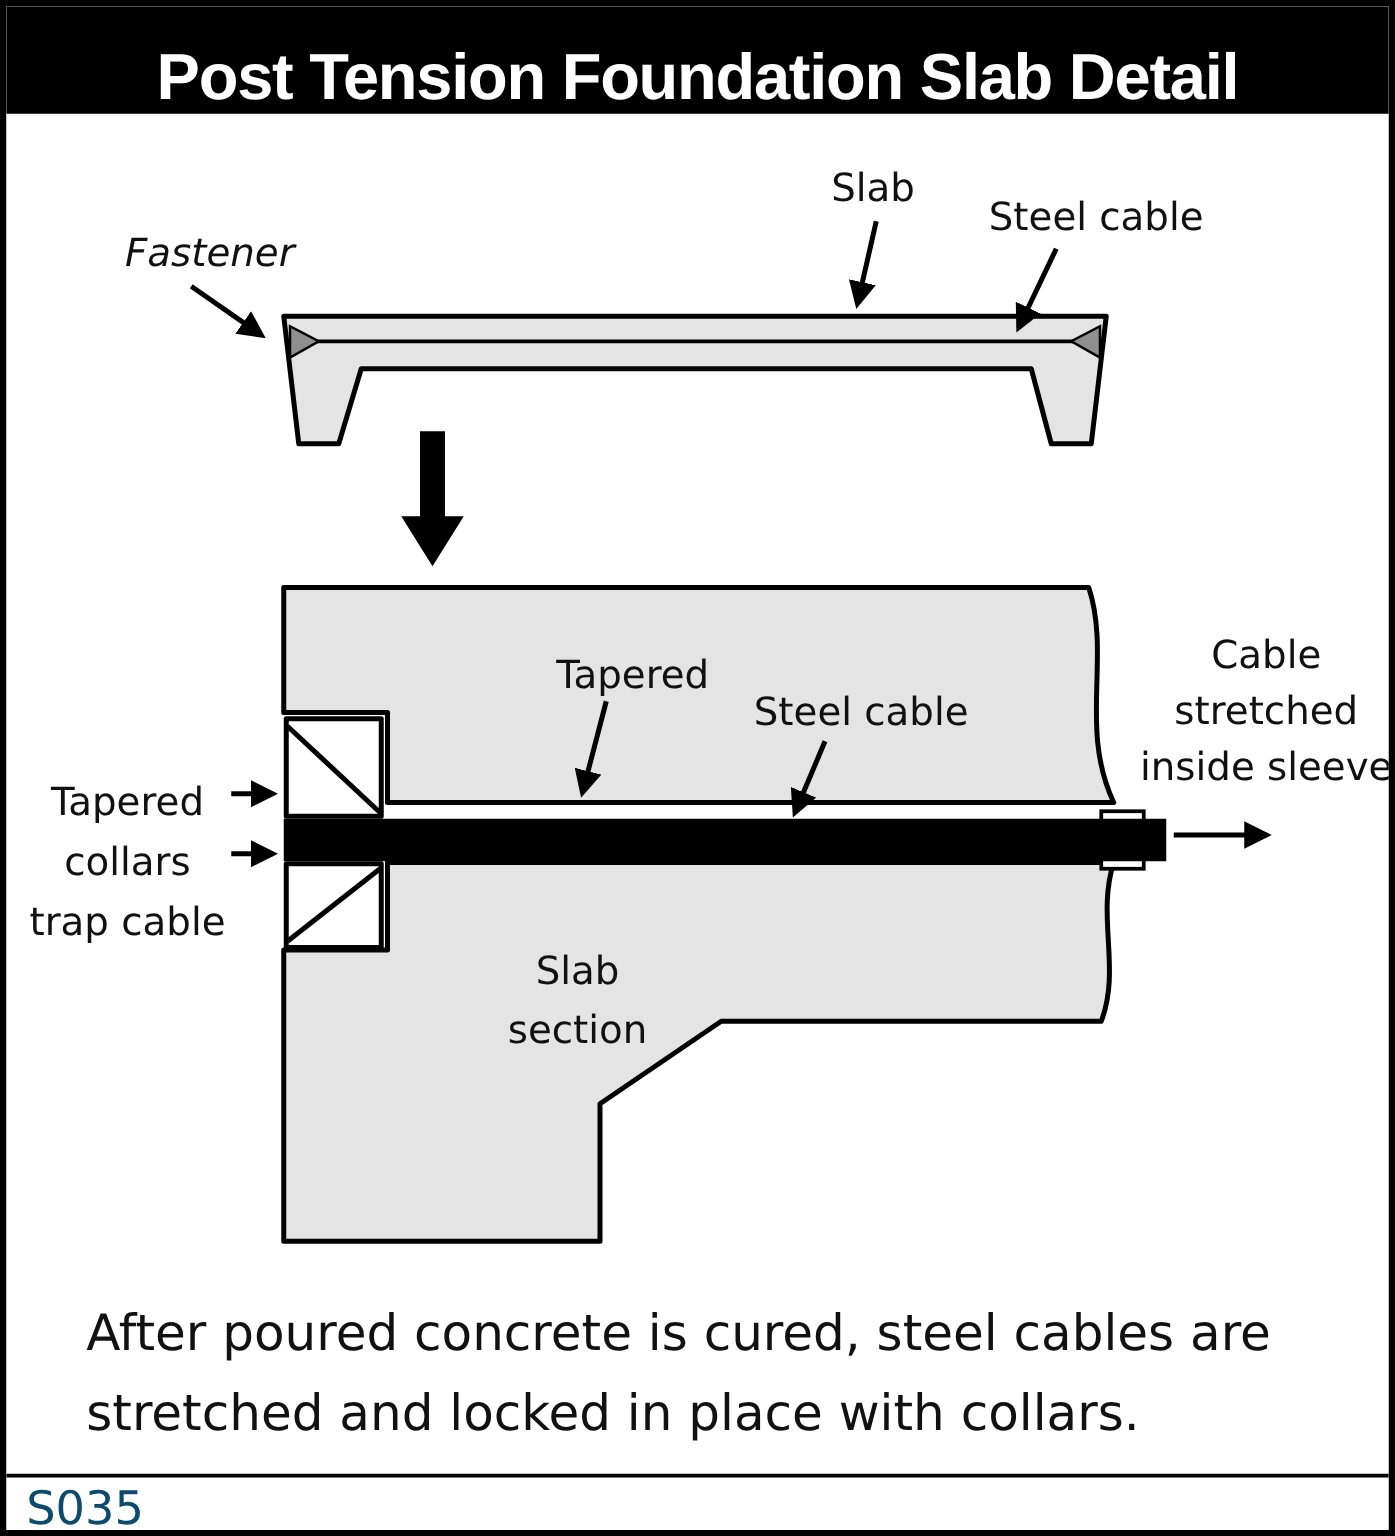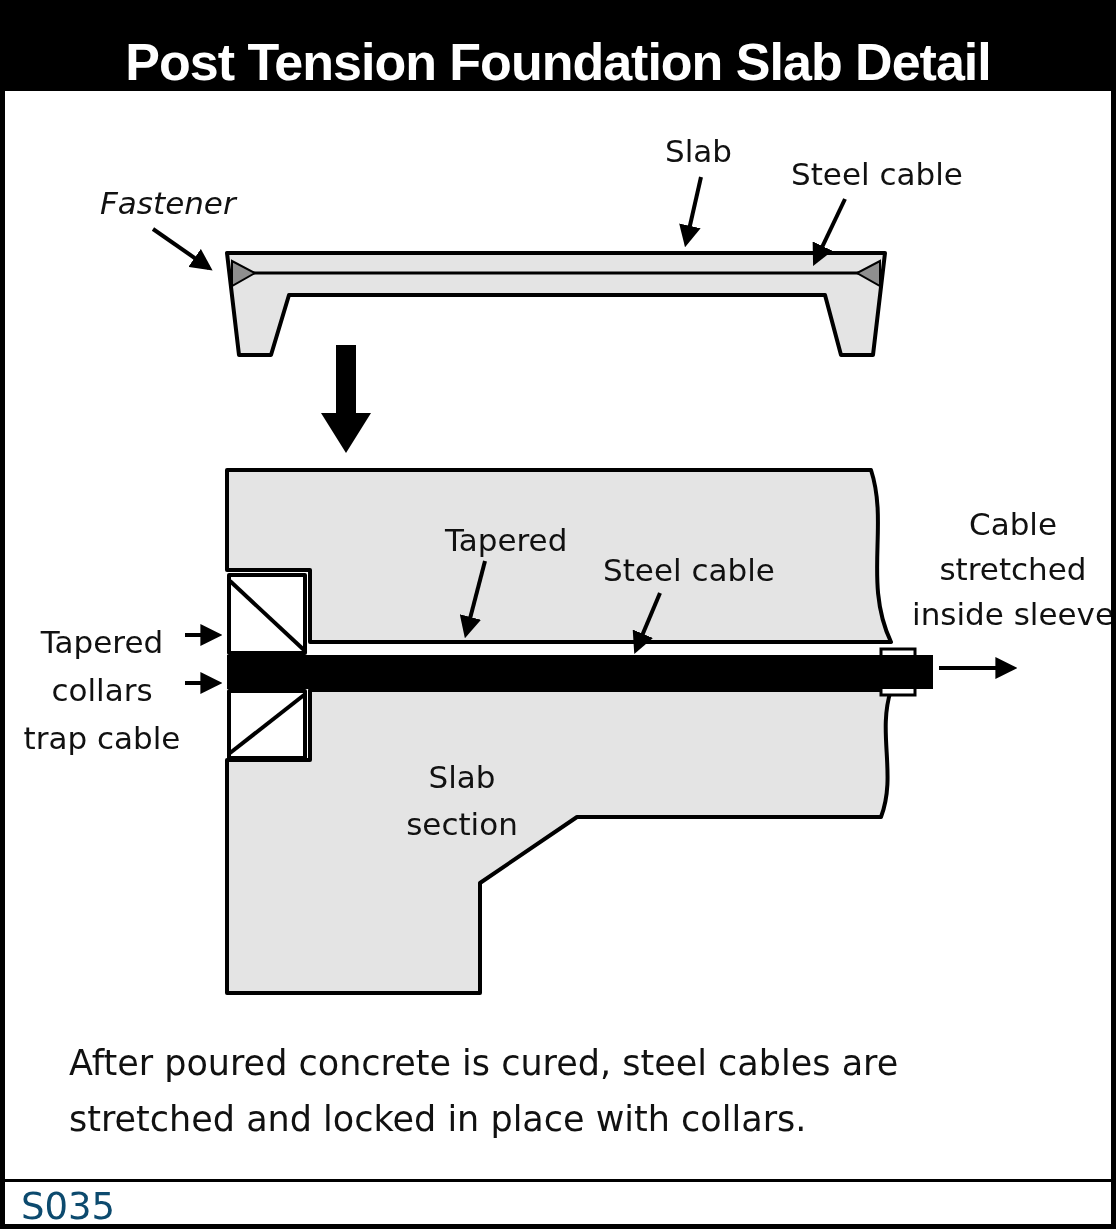--- a/index.html
+++ b/index.html
@@ -32,21 +32,21 @@
   .lbl-fastener{left:95px;top:176px;font-style:italic;}
   .lbl-slab{left:660px;top:124px;}
   .lbl-steel-cable-top{left:786px;top:147px;}
   .lbl-sleeve{left:440px;top:513px;}
   .lbl-steel-cable-bottom{left:598px;top:543px;}
   .lbl-cable-stretched{left:876px;top:497px;width:232px;text-align:center;line-height:1.45;padding-left:16px;}
   .lbl-tapered-collars{left:4px;top:581px;width:186px;text-align:center;line-height:1.55;margin-top:32px;}
   .lbl-slab-section{left:372px;top:749px;width:170px;text-align:center;line-height:1.5;}
   .caption{
     position:absolute;left:64px;top:1030px;width:1000px;
-    font-size:35px;line-height:1.6;color:#111;white-space:pre-line;
+    font-size:40px;line-height:1.6;color:#111;white-space:pre-line;
   }
   .footer-rule{
     position:absolute;left:0;right:0;top:1174px;height:3px;background:#000;
   }
   .code{
     position:absolute;left:16px;top:1180px;font-size:37px;color:#0c4a6e;
   }
   svg.diagram{position:absolute;left:0;top:0;}
 </style>
 </head>

